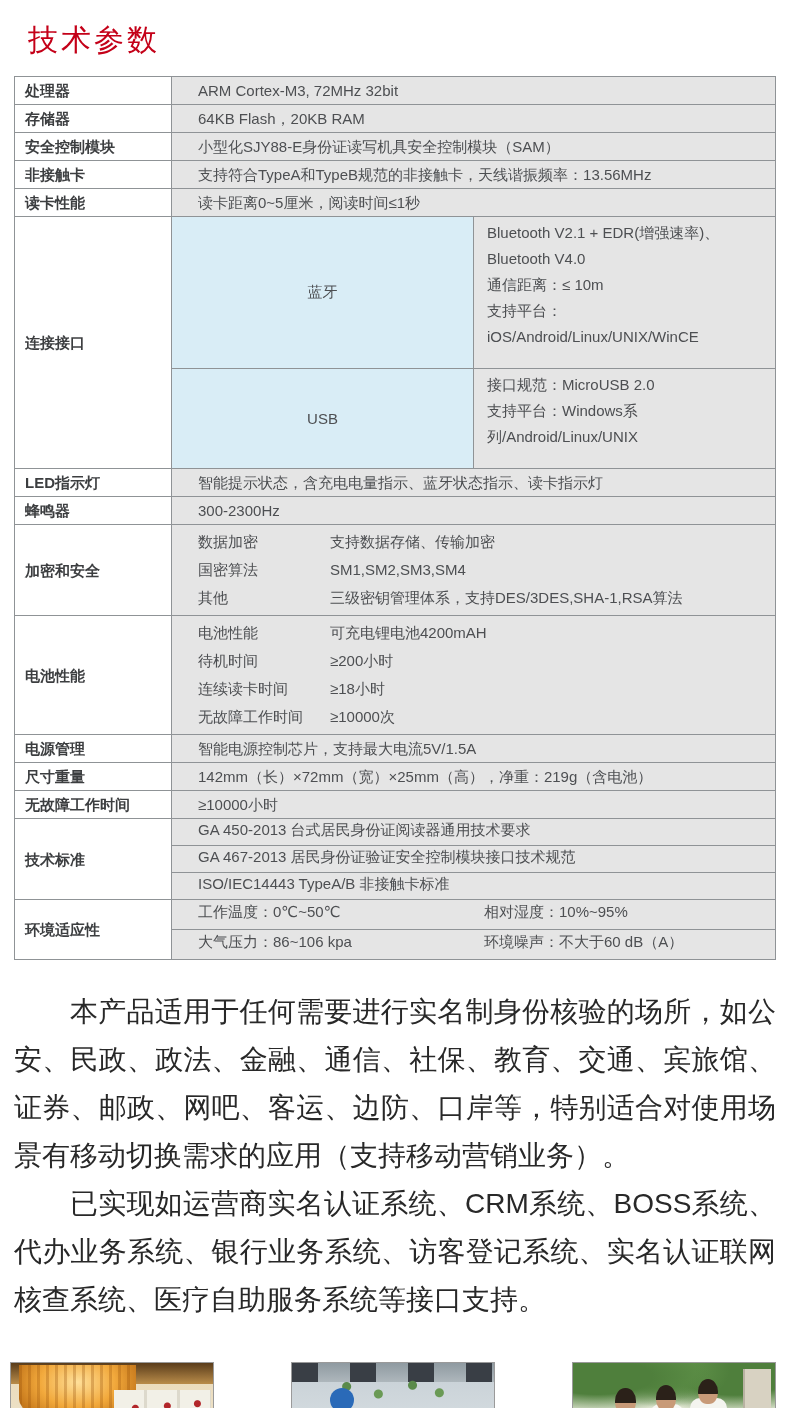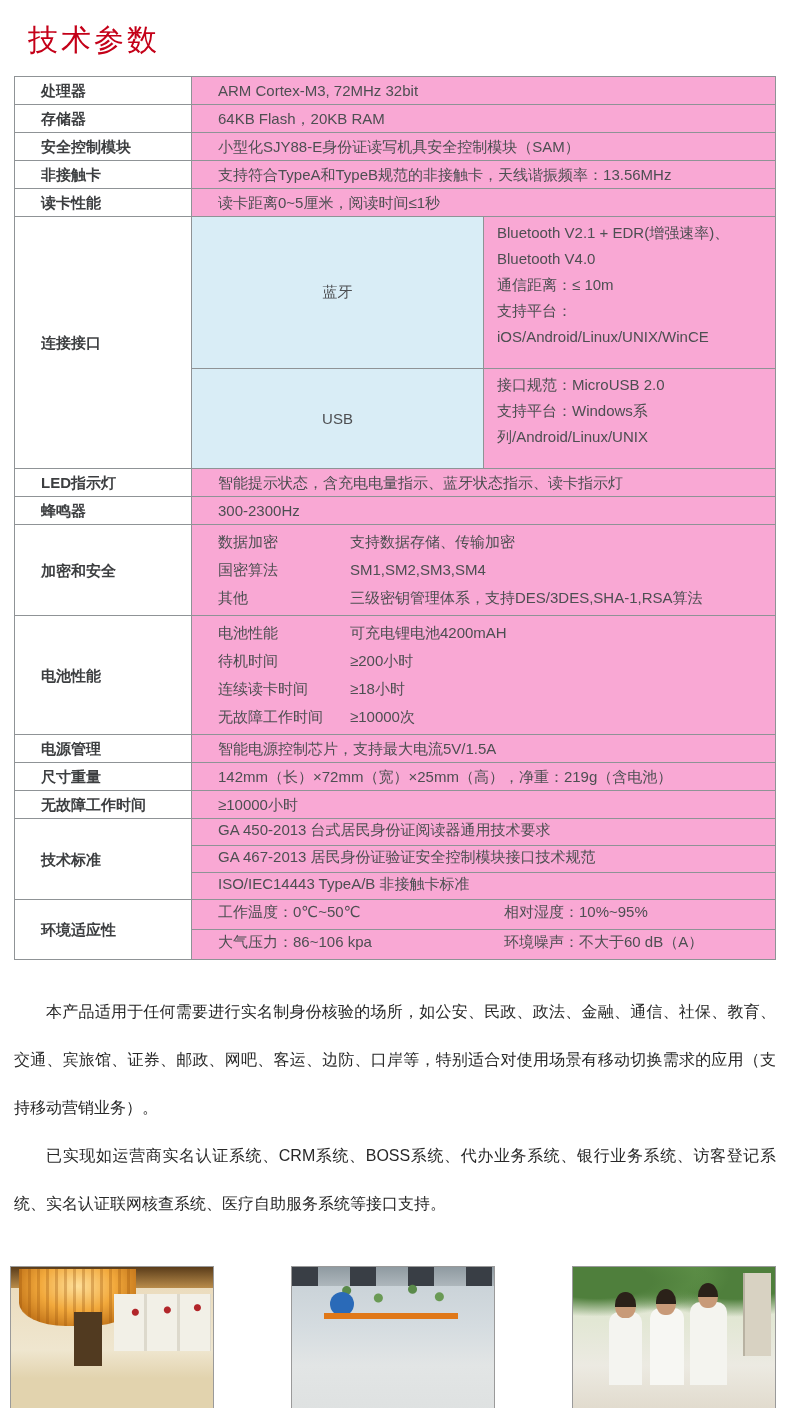--- a/index.html
+++ b/index.html
@@ -28,53 +28,53 @@
     width: 762px;
     table-layout: fixed;
     font-size: 15px;
     color: #4d4f52;
   }
   table.spec td {
     border: 1px solid #8f9396;
     vertical-align: middle;
   }
   td.lbl {
-    width: 177px;
+    width: 157px;
     background: #ffffff;
     color: #3c3e40;
     font-weight: bold;
-    padding: 4px 4px 4px 26px;
+    padding: 4px 4px 4px 10px;
     line-height: 19px;
   }
   td.sub {
     width: 80px;
     background: #d9edf6;
     text-align: center;
     padding: 20px;
   }
   td.val {
-    background: #f9a8d4;
+    background: #e5e5e5;
     padding: 4px 6px 4px 26px;
     line-height: 19px;
   }
   td.val.multi { padding: 3px 6px 18px 13px; }
   td.val.multi div { line-height: 26px; }
   td.val.pairs { padding: 3px 6px 3px 26px; }
   .pair { display: flex; line-height: 28px; align-items: center; }
   .pair .k { width: 132px; flex: 0 0 132px; }
   .pair .v { flex: 1; }
   .env-row { display: flex; line-height: 22px; }
   .env-row .c1 { width: 286px; flex: 0 0 286px; }
   .env-row .c2 { flex: 1; }
   td.std { padding-top: 1px; padding-bottom: 6px; }
 
   
   .desc {
     margin: 28px 14px 0 14px;
-    font-size: 16px;
+    font-size: 28px;
     line-height: 48px;
     text-align: justify;
     text-indent: 2em;
     color: #282828;
   }
   .desc + .desc { margin-top: 0; margin-left: 14px; }
 
   
   .gallery {
     display: flex;

